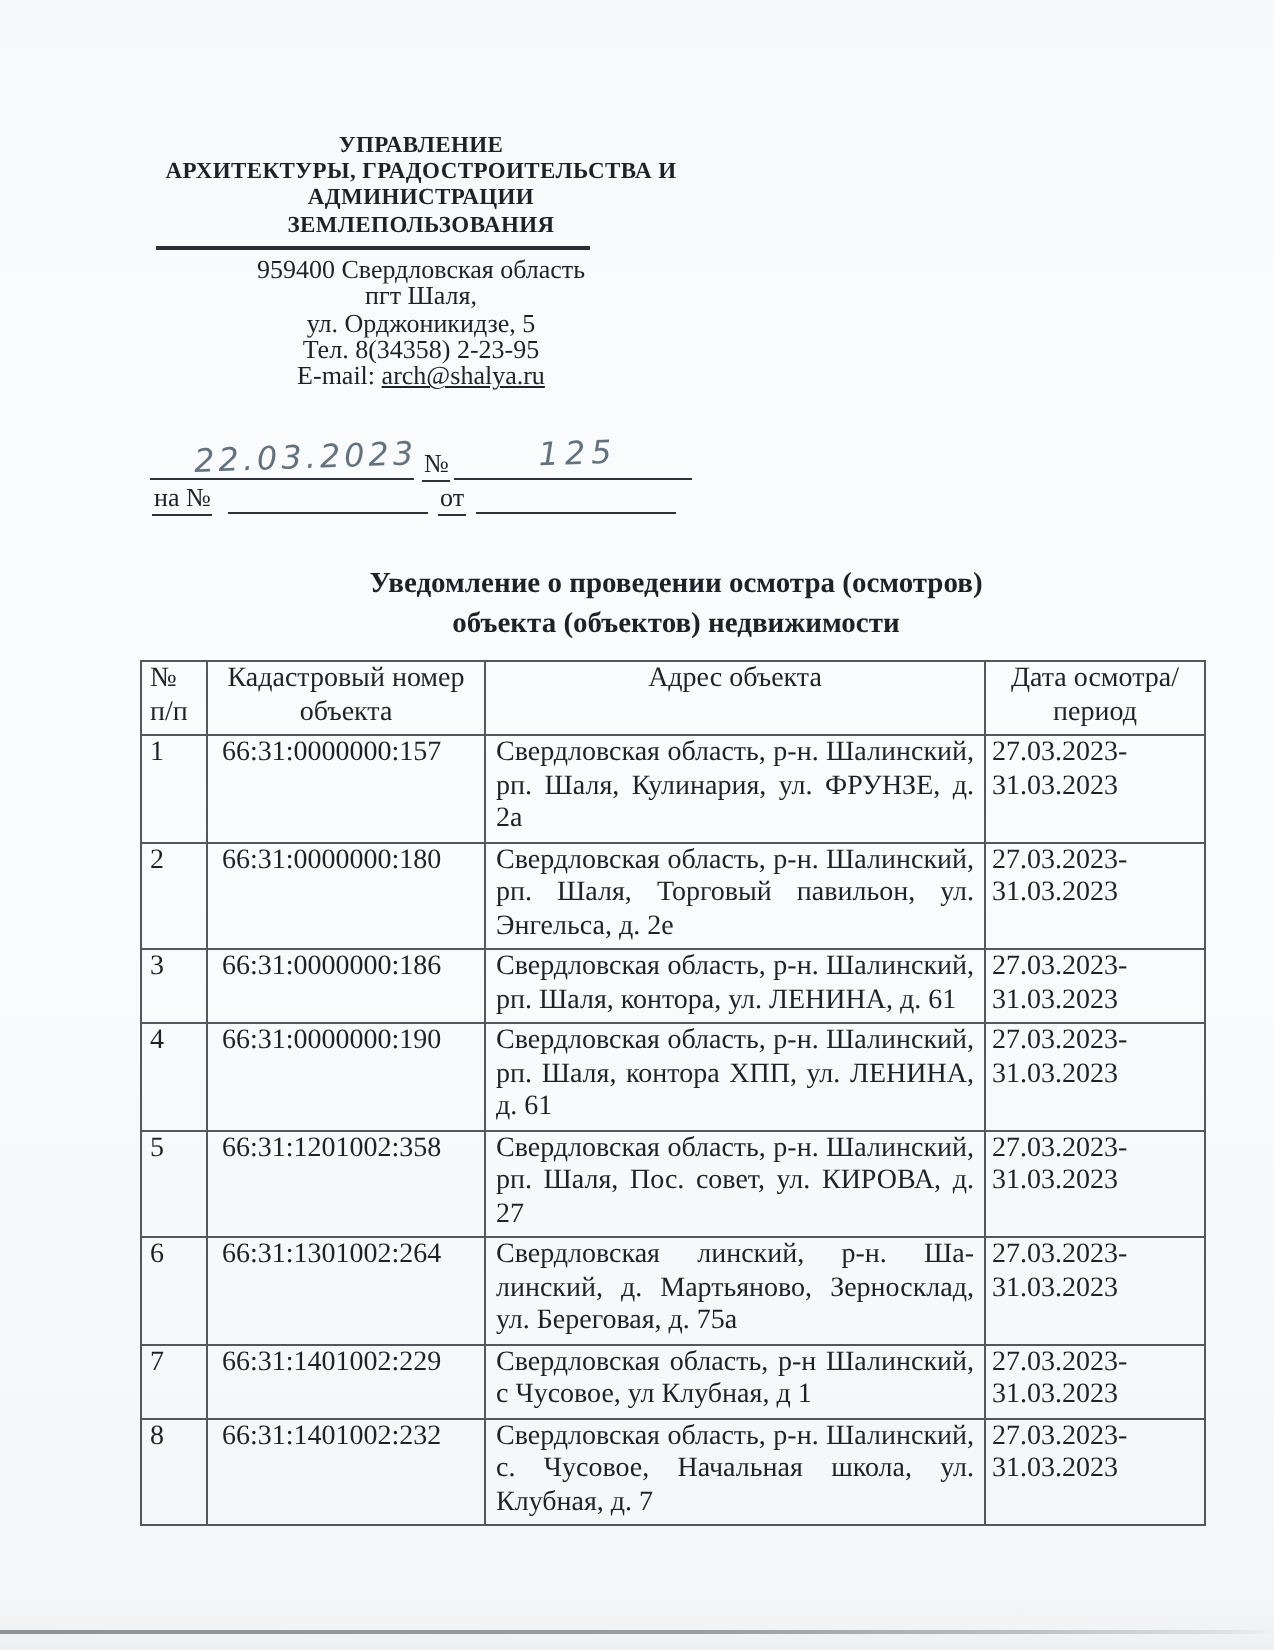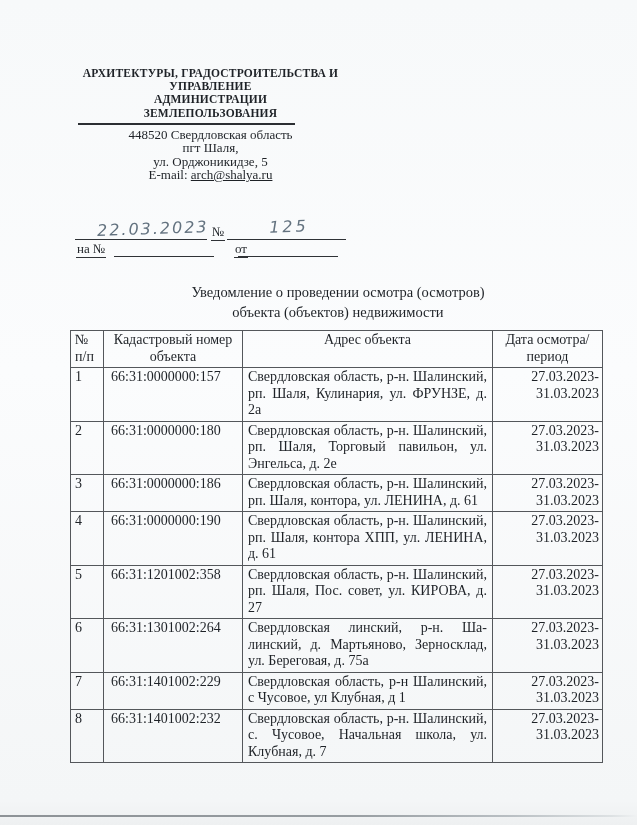--- a/index.html
+++ b/index.html
@@ -23,36 +23,36 @@
 
   
   .ref-rule { position:absolute; height:0; border-bottom:1.3px solid #2f3236; }
   .rule-1a { left:75px;  top:239px; width:132px; }
   .rule-1b { left:227px; top:239px; width:119px; }
   .rule-2a { left:114px; top:256px; width:100px; }
   .rule-2b { left:238px; top:256px; width:100px; }
   .ref-label { position:absolute; font-size:13px; line-height:14px; border-bottom:1px solid #2f3236; padding:0 1px 1px; }
   .no-sign   { left:211px; top:225px; }
   .na-no     { left:76px;  top:242px;text-align:right; }
-  .ot-label  { left:234px; top:242px; }
+  .ot-label  { left:219px; top:242px; }
   .handwriting {
     position:absolute;
     font-family:"DejaVu Sans",sans-serif;
     font-style:italic;
     color:#63727f;
     transform:rotate(-2deg);
   }
   .hw-date { left:97px; top:219px; font-size:16px; letter-spacing:2px; }
   .hw-num  { left:248px; top:217px; width:82px; text-align:center; font-size:16px; letter-spacing:3px; }
 
   
   .doc-title {
     position:absolute; top:283px; left:0; width:599px;
     box-sizing:border-box; padding-left:77px;
-    text-align:center; font-weight:normal; font-size:14.5px; line-height:19.5px;
+    text-align:center; font-weight:bold; font-size:14.5px; line-height:19.5px;
   }
 
   
   .tbl-wrap { position:absolute; left:70px; top:330px; }
   table.notice {
     border-collapse:collapse; table-layout:fixed;
     width:532px; font-size:14px;
   }
   table.notice col.c-num  { width:33px; }
   table.notice col.c-cad  { width:139px; }
@@ -62,42 +62,43 @@
     border:1px solid #54575b;
     vertical-align:top;
     line-height:16.5px;
     font-weight:normal;
   }
   table.notice th { text-align:center; padding:1px 2px 2px; height:32px; }
   table.notice th.h-num { text-align:left; padding-left:4px; }
   td.c-num  { padding:1px 2px 1px 4px; }
   td.c-cad  { padding:1px 2px 1px 7px; }
   td.c-addr { padding:1px 5px 2px 5px; text-align:justify; hyphens:manual; }
-  td.c-date { padding:1px 3px; text-align:right; }
+  td.c-date { padding:1px 3px; text-align:left; }
 
   
   .scan-edge {
     position:absolute; left:0; top:815px; width:637px; height:2px;
     background:linear-gradient(to right,#8d9296 0%,#979da1 55%,#b9bfc3 80%,#dde1e3 96%,#f0f2f3 100%);
   }
 </style>
 </head>
 <body>
 
 <div class="page">
 
   <div class="letterhead">
+    <div class="org-line">УПРАВЛЕНИЕ</div>
     <div class="org-line">АРХИТЕКТУРЫ, ГРАДОСТРОИТЕЛЬСТВА И</div>
-    <div class="org-line">УПРАВЛЕНИЕ</div>
     <div class="org-line">АДМИНИСТРАЦИИ</div>
     <div class="org-line">ЗЕМЛЕПОЛЬЗОВАНИЯ</div>
     <div class="lh-rule"></div>
-    <div class="addr-line">448520 Свердловская область</div>
+    <div class="addr-line">959400 Свердловская область</div>
     <div class="addr-line">пгт Шаля,</div>
     <div class="addr-line">ул. Орджоникидзе, 5</div>
+    <div class="addr-line">Тел. 8(34358) 2-23-95</div>
     <div class="email-row"><span>E-mail: </span><span class="email-addr">arch@shalya.ru</span></div>
   </div>
 
   <div class="handwriting hw-date">22.03.2023</div>
   <div class="ref-rule rule-1a"></div>
   <div class="ref-label no-sign">№</div>
   <div class="ref-rule rule-1b"></div>
   <div class="handwriting hw-num">125</div>
 
   <div class="ref-label na-no">на №</div>

